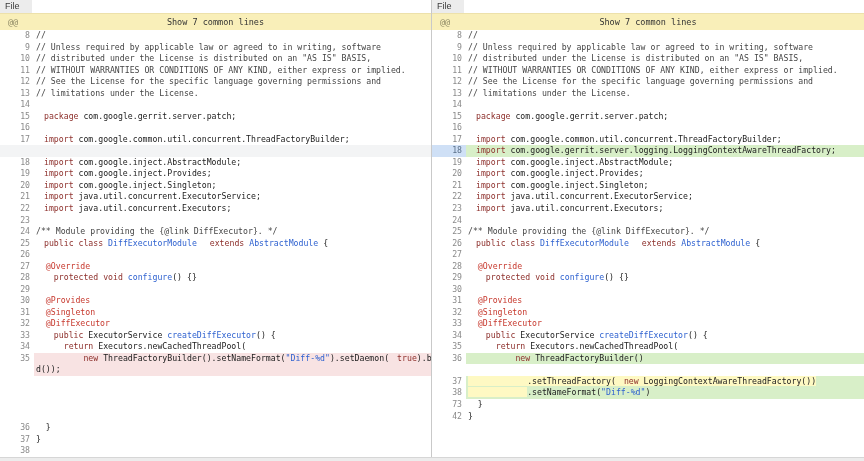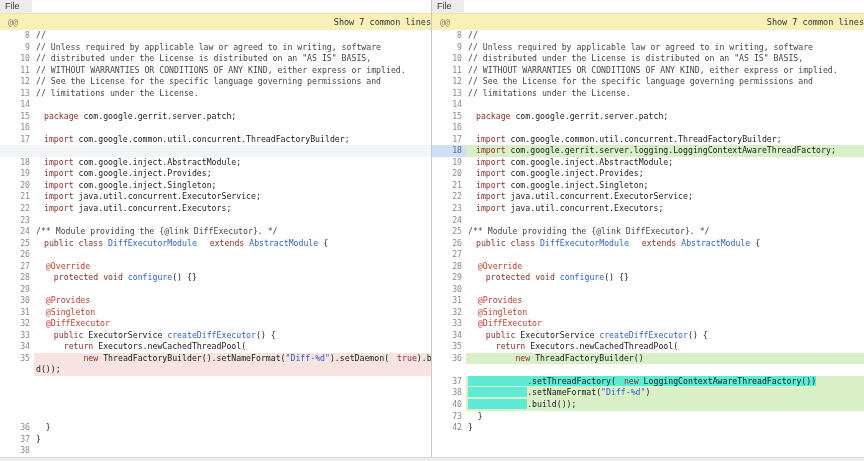--- a/index.html
+++ b/index.html
@@ -7,35 +7,35 @@
   body { font-family:"DejaVu Sans Mono", monospace; }
   .diff { display:flex; width:864px; height:461px; position:relative; background:#fff; }
   .pane { width:432px; height:457px; overflow:hidden; background:#fff; }
   .pane.left { border-right:1px solid #c9c9c9; }
   .file-header { height:13px; background:#fff; font-family:"Liberation Sans", sans-serif;
                  font-size:9px; color:#3a3a3a; display:flex; align-items:stretch; }
   .file-chip { background:#ececec; line-height:13px; padding:0 12px 0 5px; }
   .hunk { height:17px; background:#f9efb9; border-top:1px solid #ede1ab;
           position:relative; font-size:8.5px; }
   .hunk-marker { position:absolute; left:8px; top:0; line-height:16px; color:#8f8a66; }
-  .hunk-label { display:block; text-align:right; line-height:16px; color:#333; }
+  .hunk-label { display:block; text-align:center; line-height:16px; color:#333; }
   .row { display:flex; height:11.54px; line-height:11.54px; font-size:8.2px; white-space:pre; }
   .gut { width:34px; padding-right:4px; text-align:right; color:#8a8a8a; flex:none; }
   .code { flex:1; padding-left:2px; color:#212121; overflow:hidden; }
   .bg-add .code { background:#d8efc8; }
   .bg-del .code { background:#f8e3e3; }
   .bg-pad { background:#f3f4f5; }
   .gut-sel { background:#cfe0f6; color:#5b708a; }
   .tok-p { color:#212121; }
   .tok-k { color:#8d2f2b;padding-left:8px; }
   .tok-a { color:#c7392e; }
   .tok-t { color:#2f62d0; }
   .tok-s { color:#2f62d0; }
   .tok-c { color:#454545; }
-  .hl { background:#5eead4; }
+  .hl { background:#fef9c3; }
   .bottom-bar { position:absolute; left:0; bottom:0; width:864px; height:4px;
                 background:#ececec; border-top:1px solid #d6d6d6; }
 </style>
 </head>
 <body>
 
 <div class="diff">
 
   <div class="pane left">
     <div class="file-header">
@@ -120,20 +120,19 @@
         <div class="row"><span class="gut">30</span><span class="code"></span></div>
         <div class="row"><span class="gut">31</span><span class="code"><span class="tok-p">  </span><span class="tok-a">@Provides</span></span></div>
         <div class="row"><span class="gut">32</span><span class="code"><span class="tok-p">  </span><span class="tok-a">@Singleton</span></span></div>
         <div class="row"><span class="gut">33</span><span class="code"><span class="tok-p">  </span><span class="tok-a">@DiffExecutor</span></span></div>
         <div class="row"><span class="gut">34</span><span class="code"><span class="tok-p">  </span><span class="tok-k">public</span><span class="tok-p"> ExecutorService </span><span class="tok-t">createDiffExecutor</span><span class="tok-p">() {</span></span></div>
         <div class="row"><span class="gut">35</span><span class="code"><span class="tok-p">    </span><span class="tok-k">return</span><span class="tok-p"> Executors.newCachedThreadPool(</span></span></div>
         <div class="row bg-add"><span class="gut">36</span><span class="code"><span class="tok-p">        </span><span class="tok-k">new</span><span class="tok-p"> ThreadFactoryBuilder()</span></span></div>
         <div class="row"><span class="gut"></span><span class="code"></span></div>
         <div class="row bg-add"><span class="gut">37</span><span class="code"><span class="tok-p hl">            </span><span class="tok-p hl">.setThreadFactory(</span><span class="tok-k hl">new</span><span class="tok-p hl"> LoggingContextAwareThreadFactory())</span></span></div>
         <div class="row bg-add"><span class="gut">38</span><span class="code"><span class="tok-p hl">            </span><span class="tok-p">.setNameFormat(</span><span class="tok-s">"Diff-%d"</span><span class="tok-p">)</span></span></div>
-        <div class="row bg-add"><span class="gut">40</span><span class="code"><span class="tok-p hl">            </span><span class="tok-p">.build());</span></span></div>
         <div class="row"><span class="gut">73</span><span class="code"><span class="tok-p">  }</span></span></div>
         <div class="row"><span class="gut">42</span><span class="code"><span class="tok-p">}</span></span></div>
       </div>
   </div>
 
   <div class="bottom-bar"></div>
 </div>
 
 </body></html>

